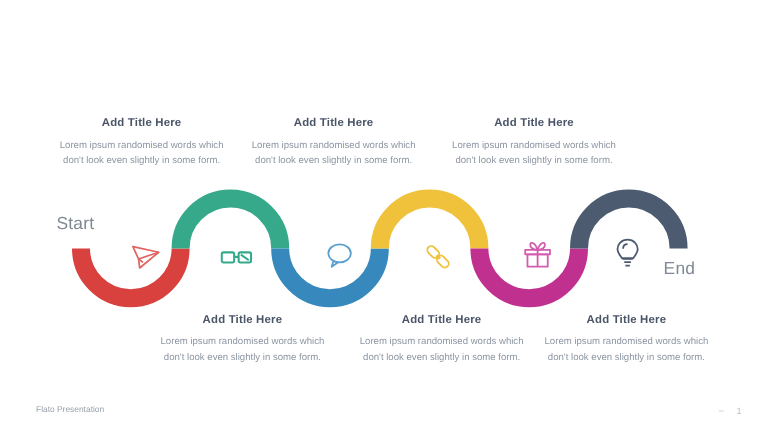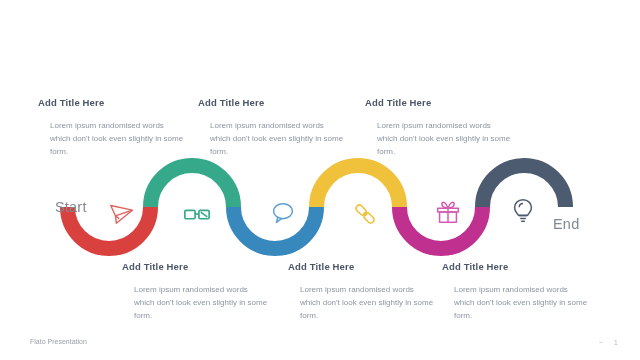--- a/index.html
+++ b/index.html
@@ -36,45 +36,45 @@
     position: absolute;
     width: 30px;
     height: 30px;
   }
   .icon svg { display: block; width: 30px; height: 30px; }
 
   
   .block {
     position: absolute;
     width: 160px;
-    text-align: left;
+    text-align: center;
   }
   .block .b-title {
     font-size: 9.5px;
     font-weight: bold;
     color: #4a5568;
     letter-spacing: .15px;
     margin: 0 0 6px 0;
     line-height: 1.2;
   }
   .block .b-body {
     font-size: 8px;
     color: #8d96a3;
     line-height: 1.62;
-    margin: 12px;
+    margin: 7px;
   }
 
   
   .endpoint {
     position: absolute;
     font-size: 14.5px;
     color: #7f8893;
     letter-spacing: .2px;
   }
-  #start-label { left: 55px; top: 179px; margin-top: 20px; }
+  #start-label { left: 47px; top: 179px; }
   #end-label   { left: 553px; top: 216px; }
 
   
   #footer-left {
     position: absolute;
     left: 30px;
     top: 338px;
     font-size: 7px;
     color: #9aa1ab;
   }

